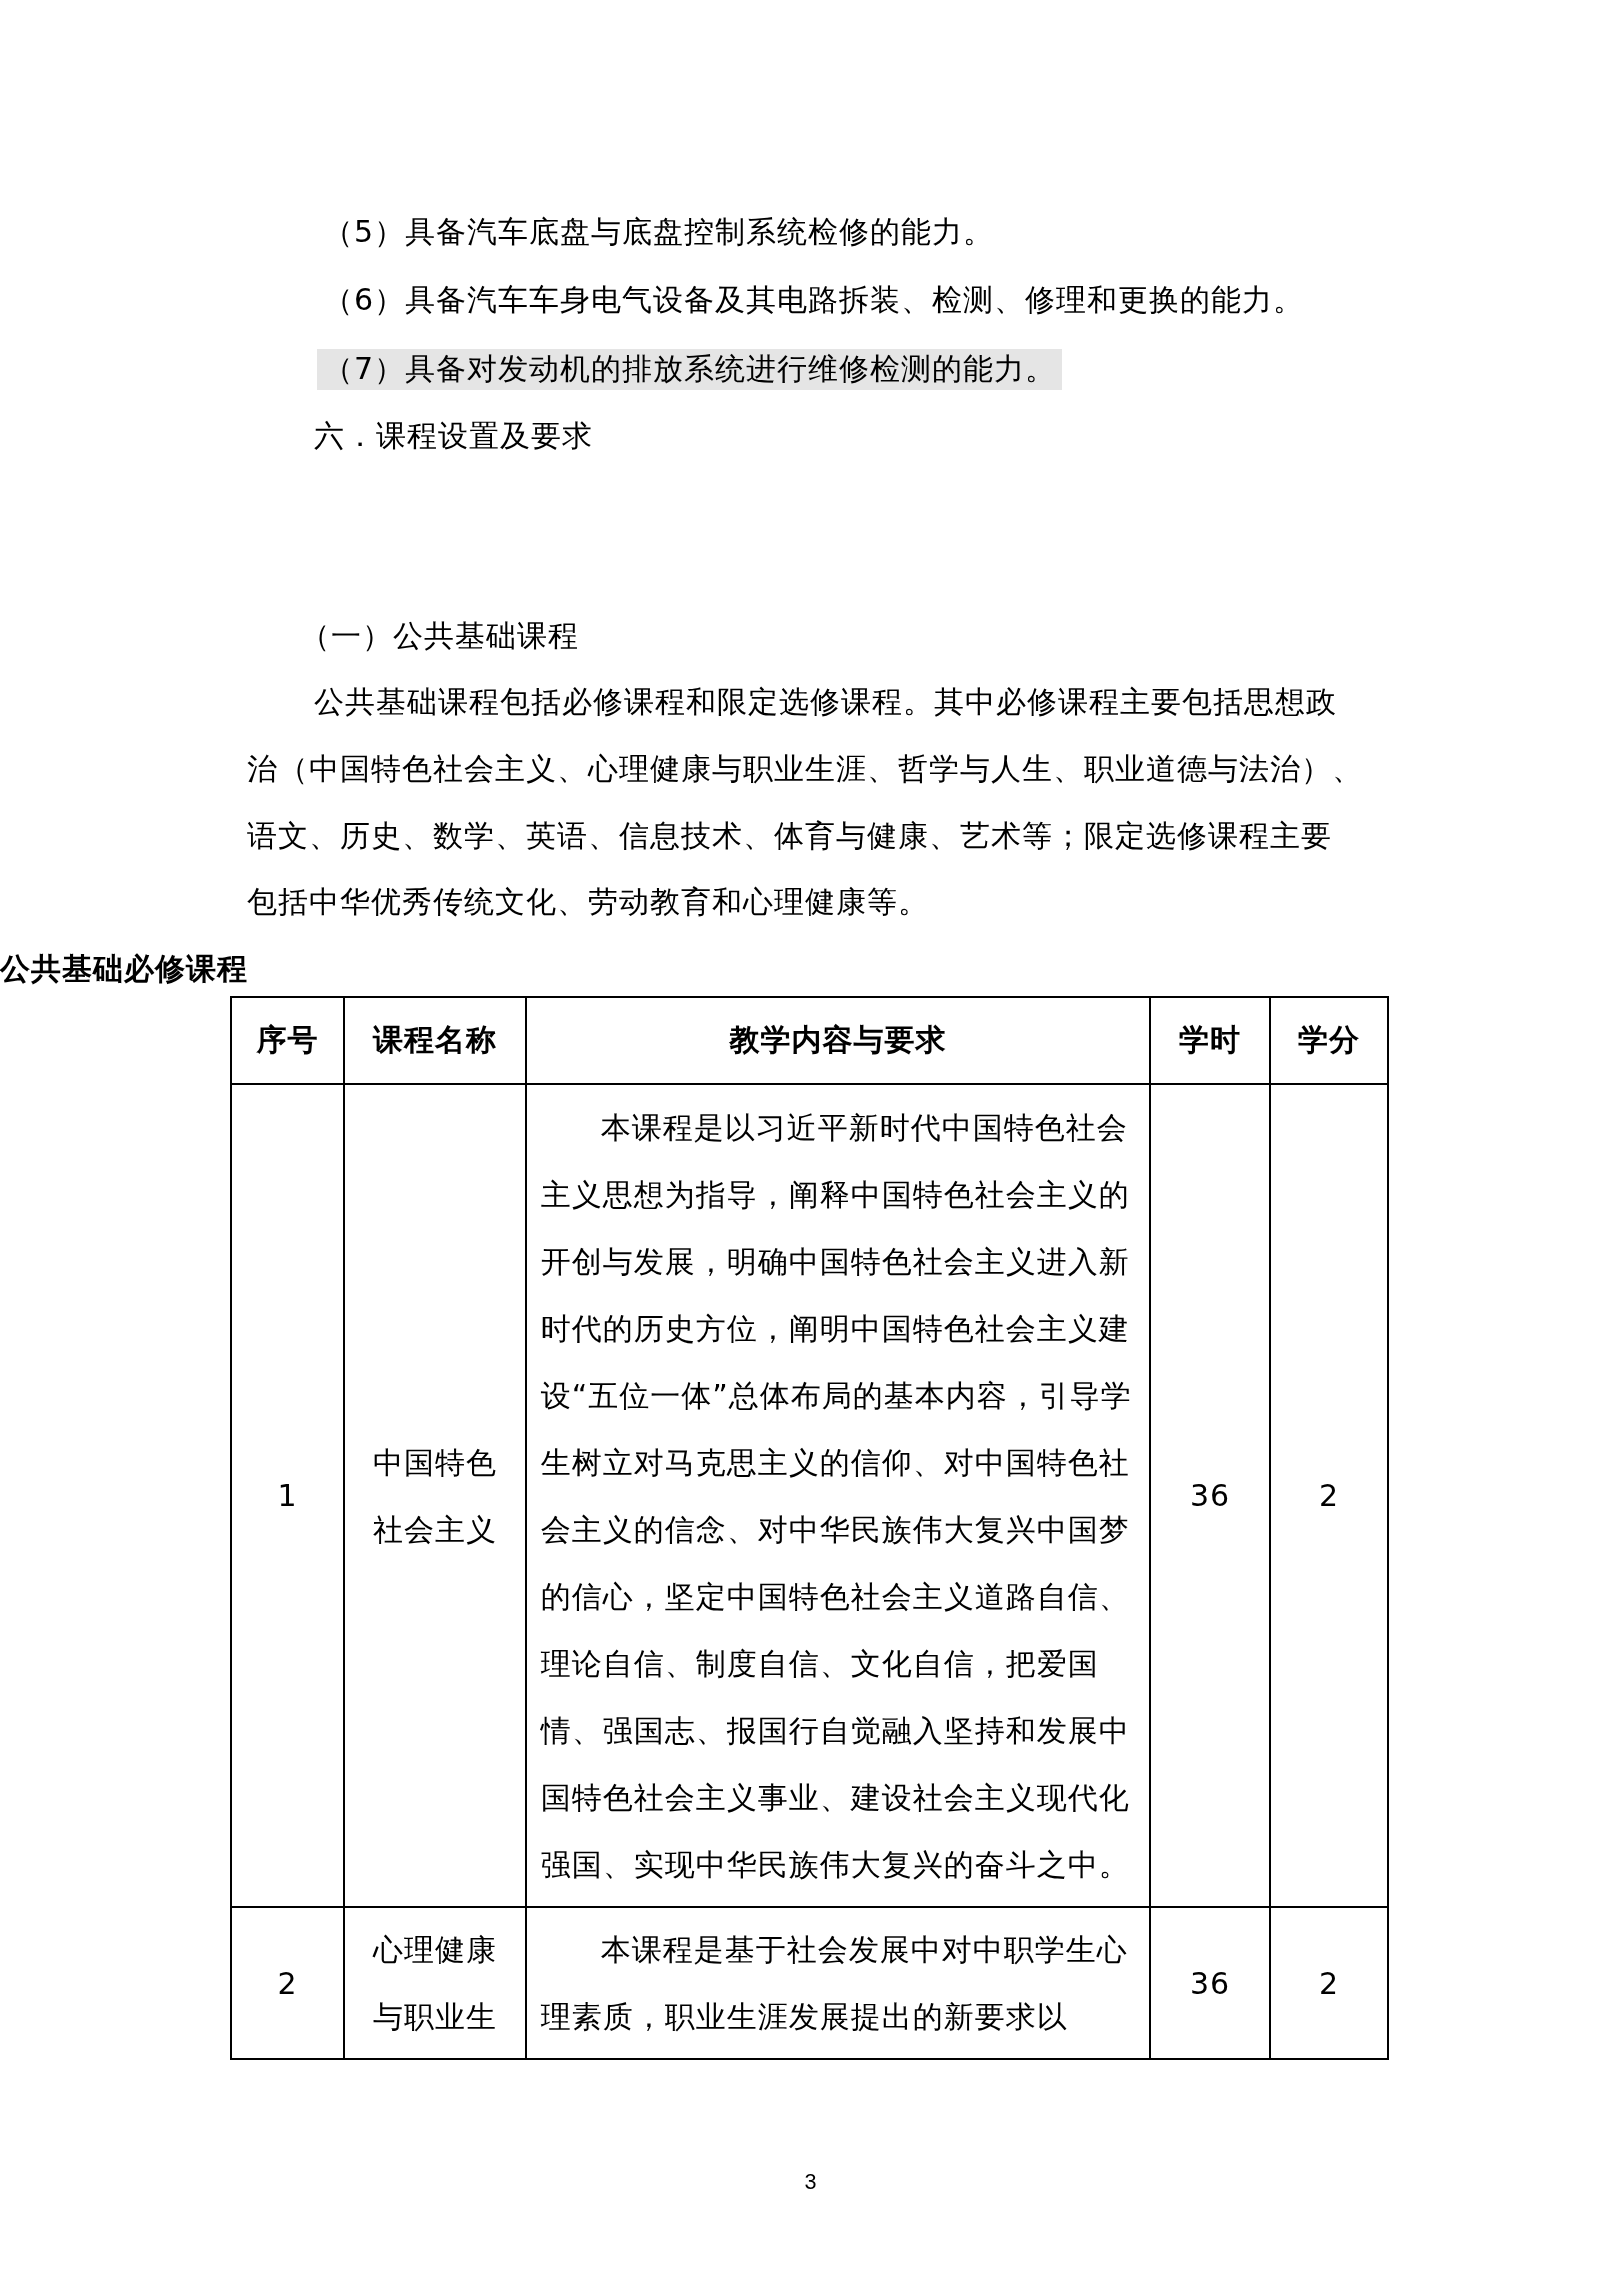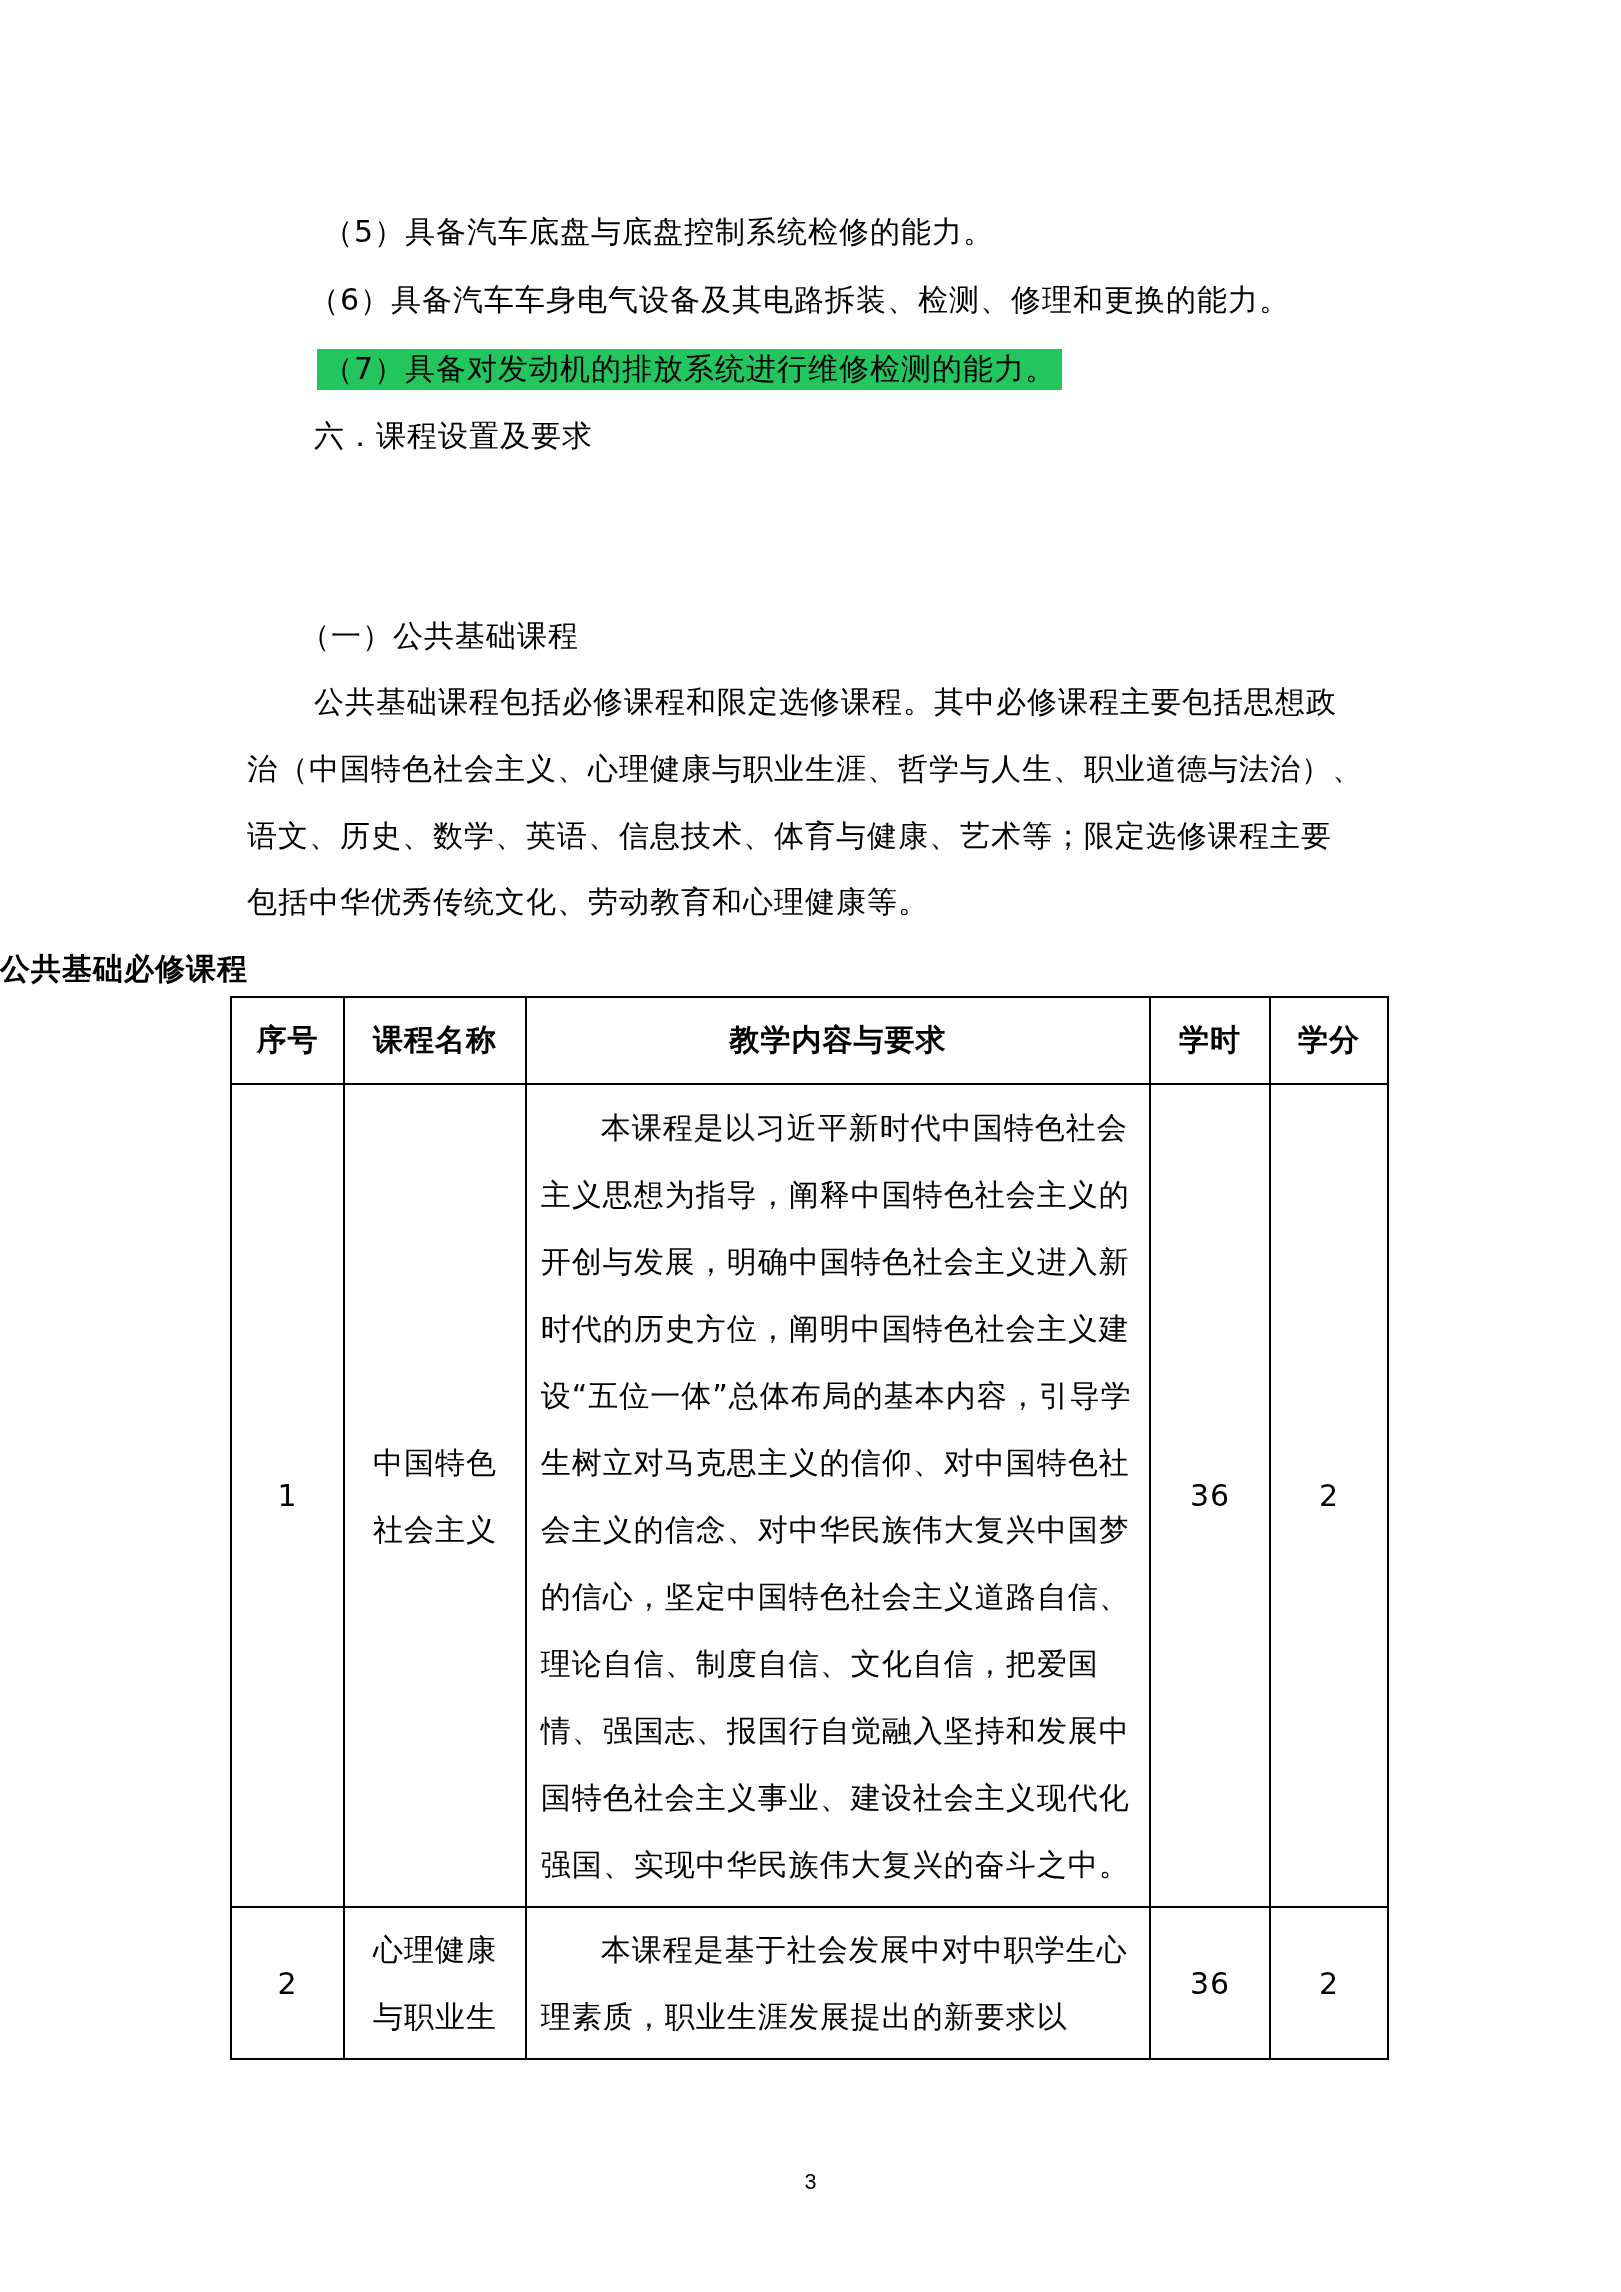--- a/index.html
+++ b/index.html
@@ -18,21 +18,21 @@
     .page { position: absolute; left: 0; top: 0; width: 1399px; height: 2293px; }
 
     .line {
       position: absolute;
       font-size: 30px;
       line-height: 43px;
       white-space: nowrap;
       letter-spacing: 1px;
     }
     .highlight {
-      background: #22c55e;
+      background: #e5e5e5;
       padding: 2px 5.9px 3.9px 5.9px;
       margin-left: -5.9px;
     }
     .bold { font-weight: normal; }
 
     .table-title {
       position: absolute;
       left: 0; width: 1621px;
       top: 947px;
       text-align: left;
@@ -87,21 +87,21 @@
       font-size: 21.6px;
       font-family: "Liberation Sans", sans-serif;
     }
   </style>
 </head>
 <body>
 
 <div class="page">
 
   <div class="line" style="left:323px; top:210px;">（5）具备汽车底盘与底盘控制系统检修的能力。</div>
-  <div class="line" style="left:309px; top:278px;">（6）具备汽车车身电气设备及其电路拆装、检测、修理和更换的能力。</div>
+  <div class="line" style="left:323px; top:278px;">（6）具备汽车车身电气设备及其电路拆装、检测、修理和更换的能力。</div>
   <div class="line" style="left:323px; top:347px;">
     <span class="highlight">（7）具备对发动机的排放系统进行维修检测的能力。</span>
   </div>
 
   <div class="line bold" style="left:314px; top:414px;">六．课程设置及要求</div>
 
 
   <div class="line bold" style="left:300px; top:614px;">（一）公共基础课程</div>
 
   <div class="line" style="left:314px; top:680px;">公共基础课程包括必修课程和限定选修课程。其中必修课程主要包括思想政</div>

